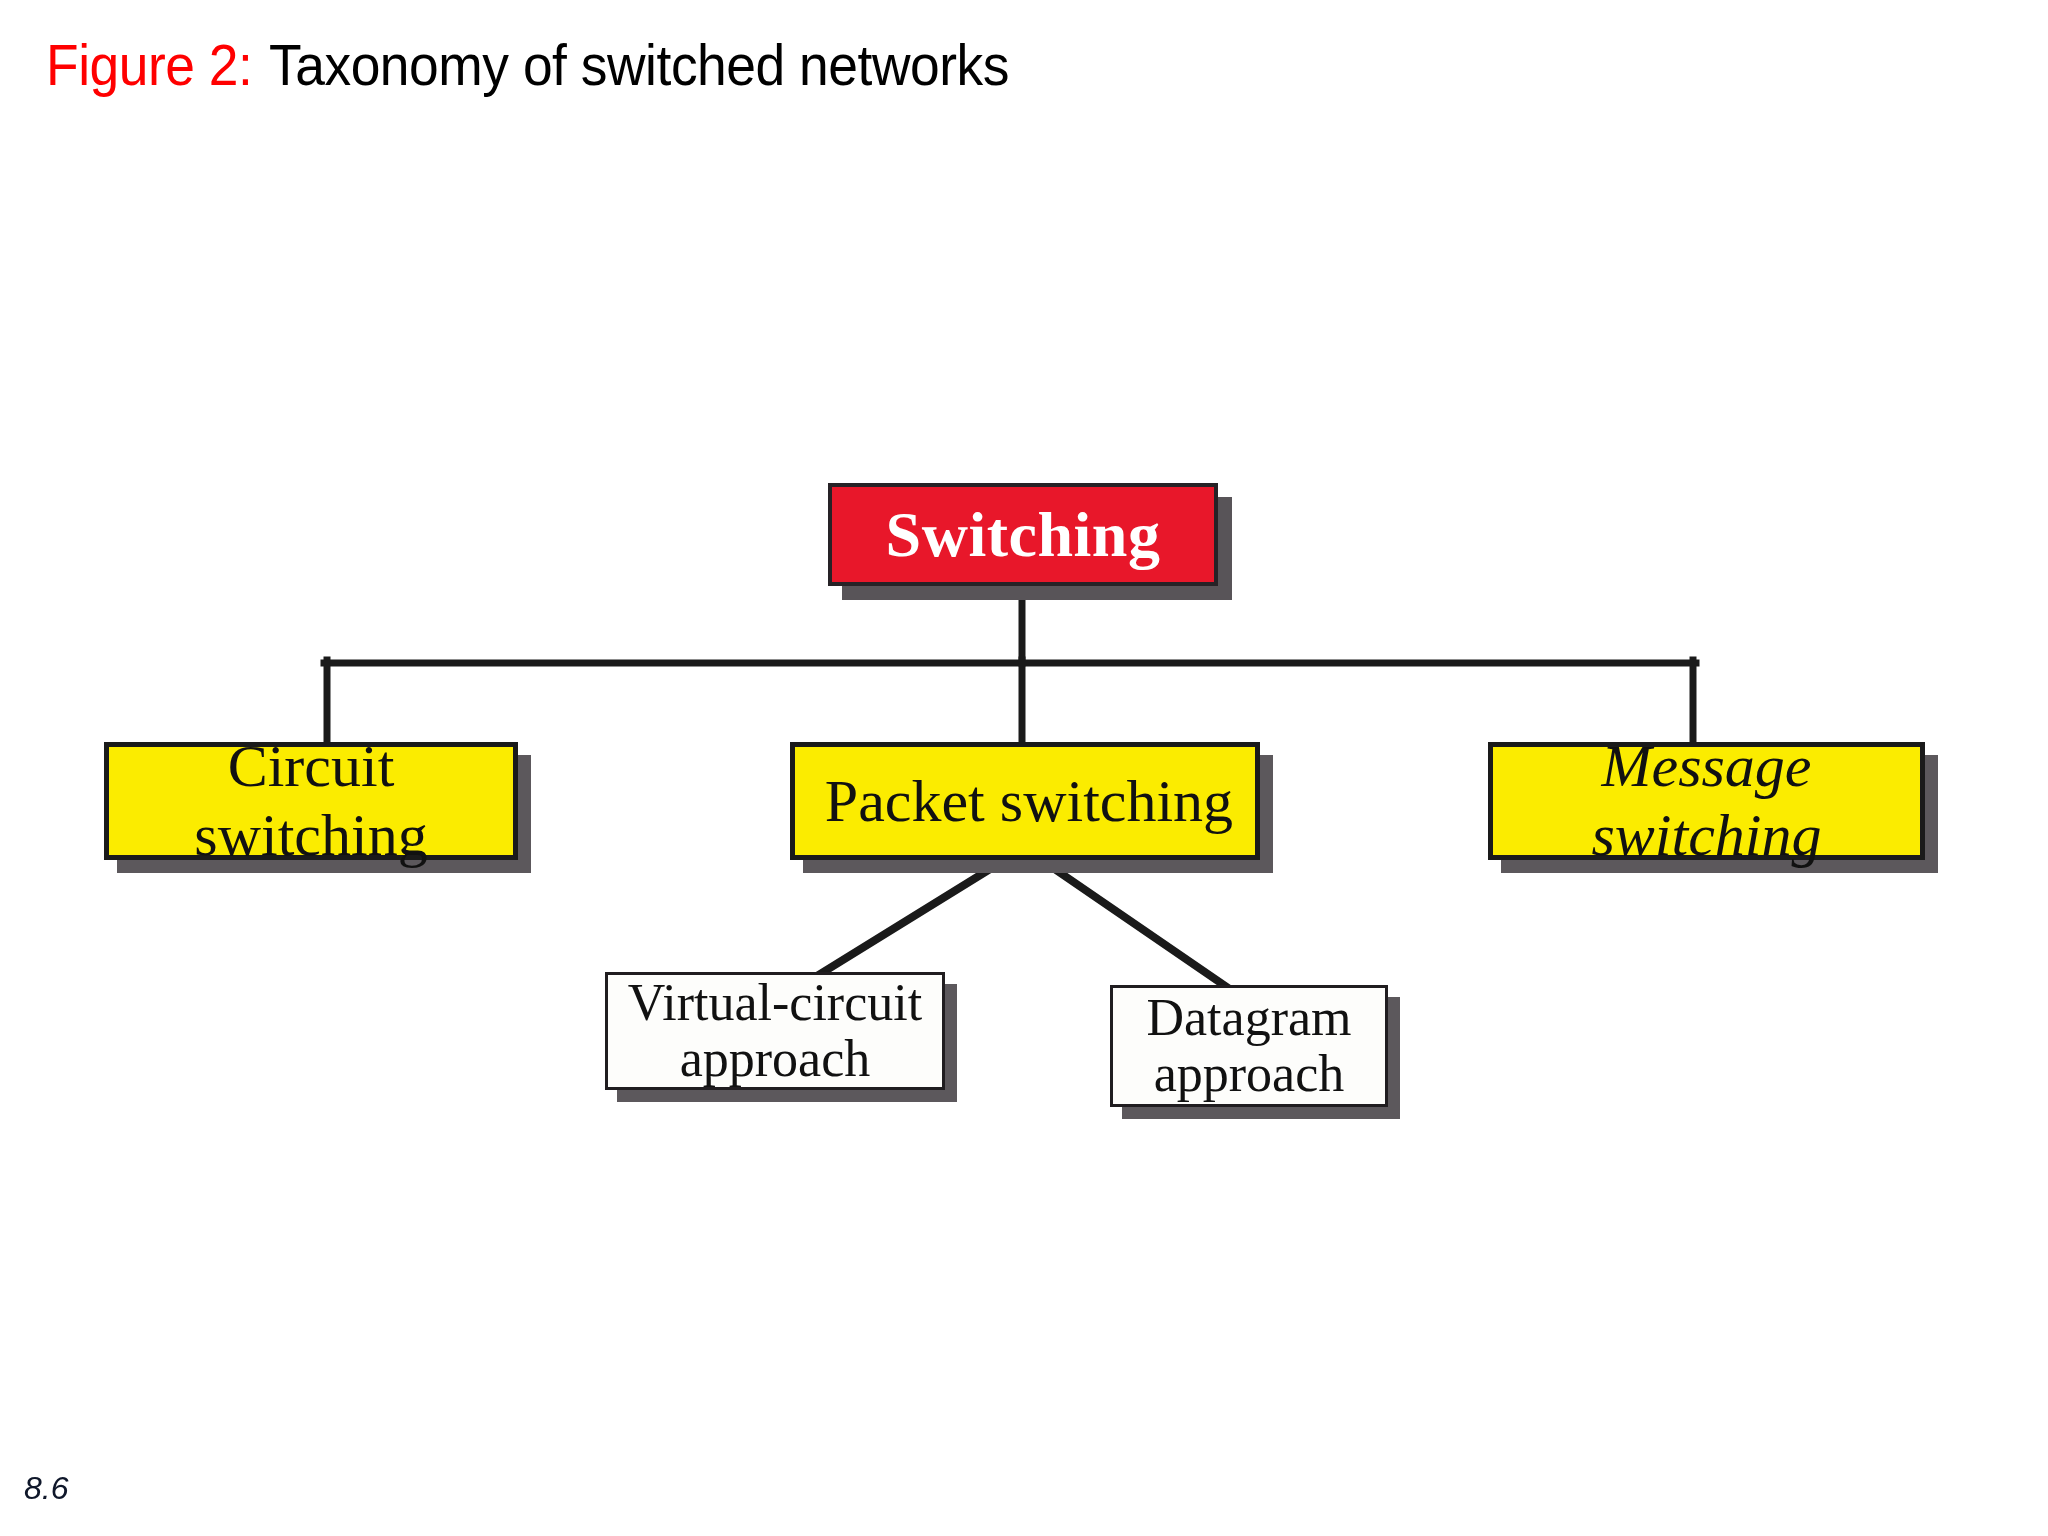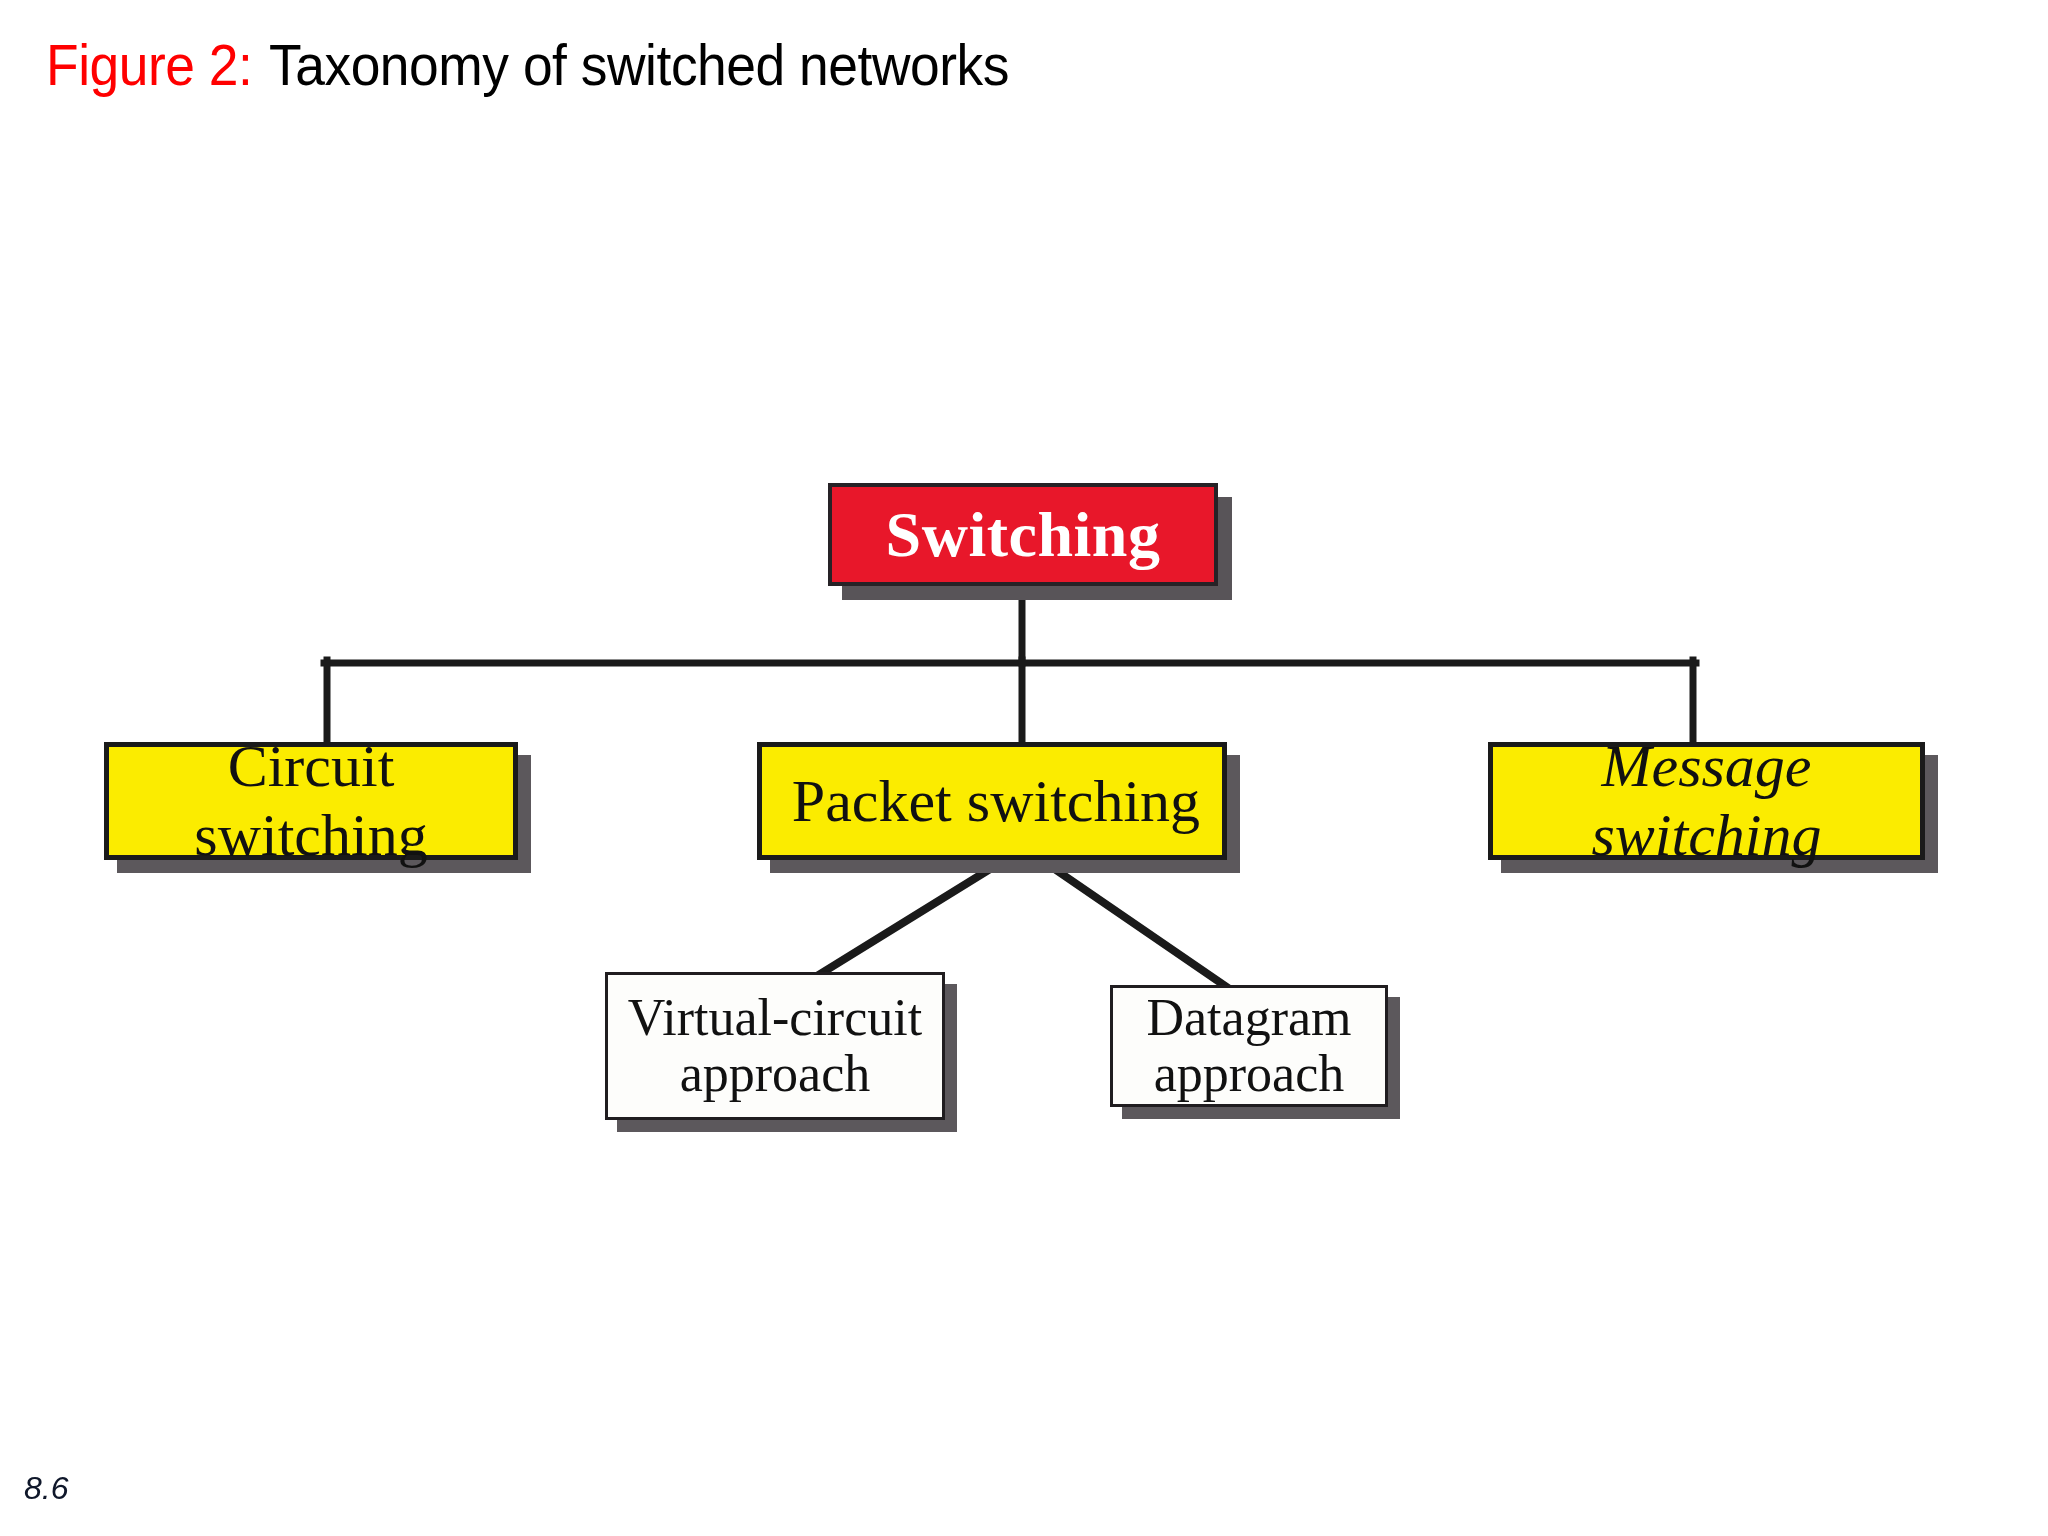--- a/index.html
+++ b/index.html
@@ -93,36 +93,36 @@
   .node.level2 {
     top: 742px;
     height: 118px;
     background: #fbec00;
     border: 5px solid #1a1a1a;
     box-shadow: 13px 13px 0 0 #5c585c;
     font-size: 60px;
     letter-spacing: 0px;
   }
   .node.level2.n-circuit  { left: 104px;  width: 414px; }
-  .node.level2.n-packet   { left: 757px;  width: 470px; padding-left: 8px; }
+  .node.level2.n-packet   { left: 790px;  width: 470px; padding-left: 8px; }
   .node.level2.n-message  { left: 1488px; width: 437px; font-style: italic; }
 
   
   .node.level3 {
     background: #fdfdfb;
     border: 3px solid #201d20;
     box-shadow: 12px 12px 0 0 #5c585c;
     font-size: 52px;
     line-height: 56px;
   }
   .node.level3.n-virtual {
     left: 605px;
     top: 972px;
     width: 340px;
-    height: 148px;
+    height: 118px;
     justify-content: flex-end;
   }
   .node.level3.n-datagram {
     left: 1110px;
     top: 985px;
     width: 278px;
     height: 122px;
   }
 
   

